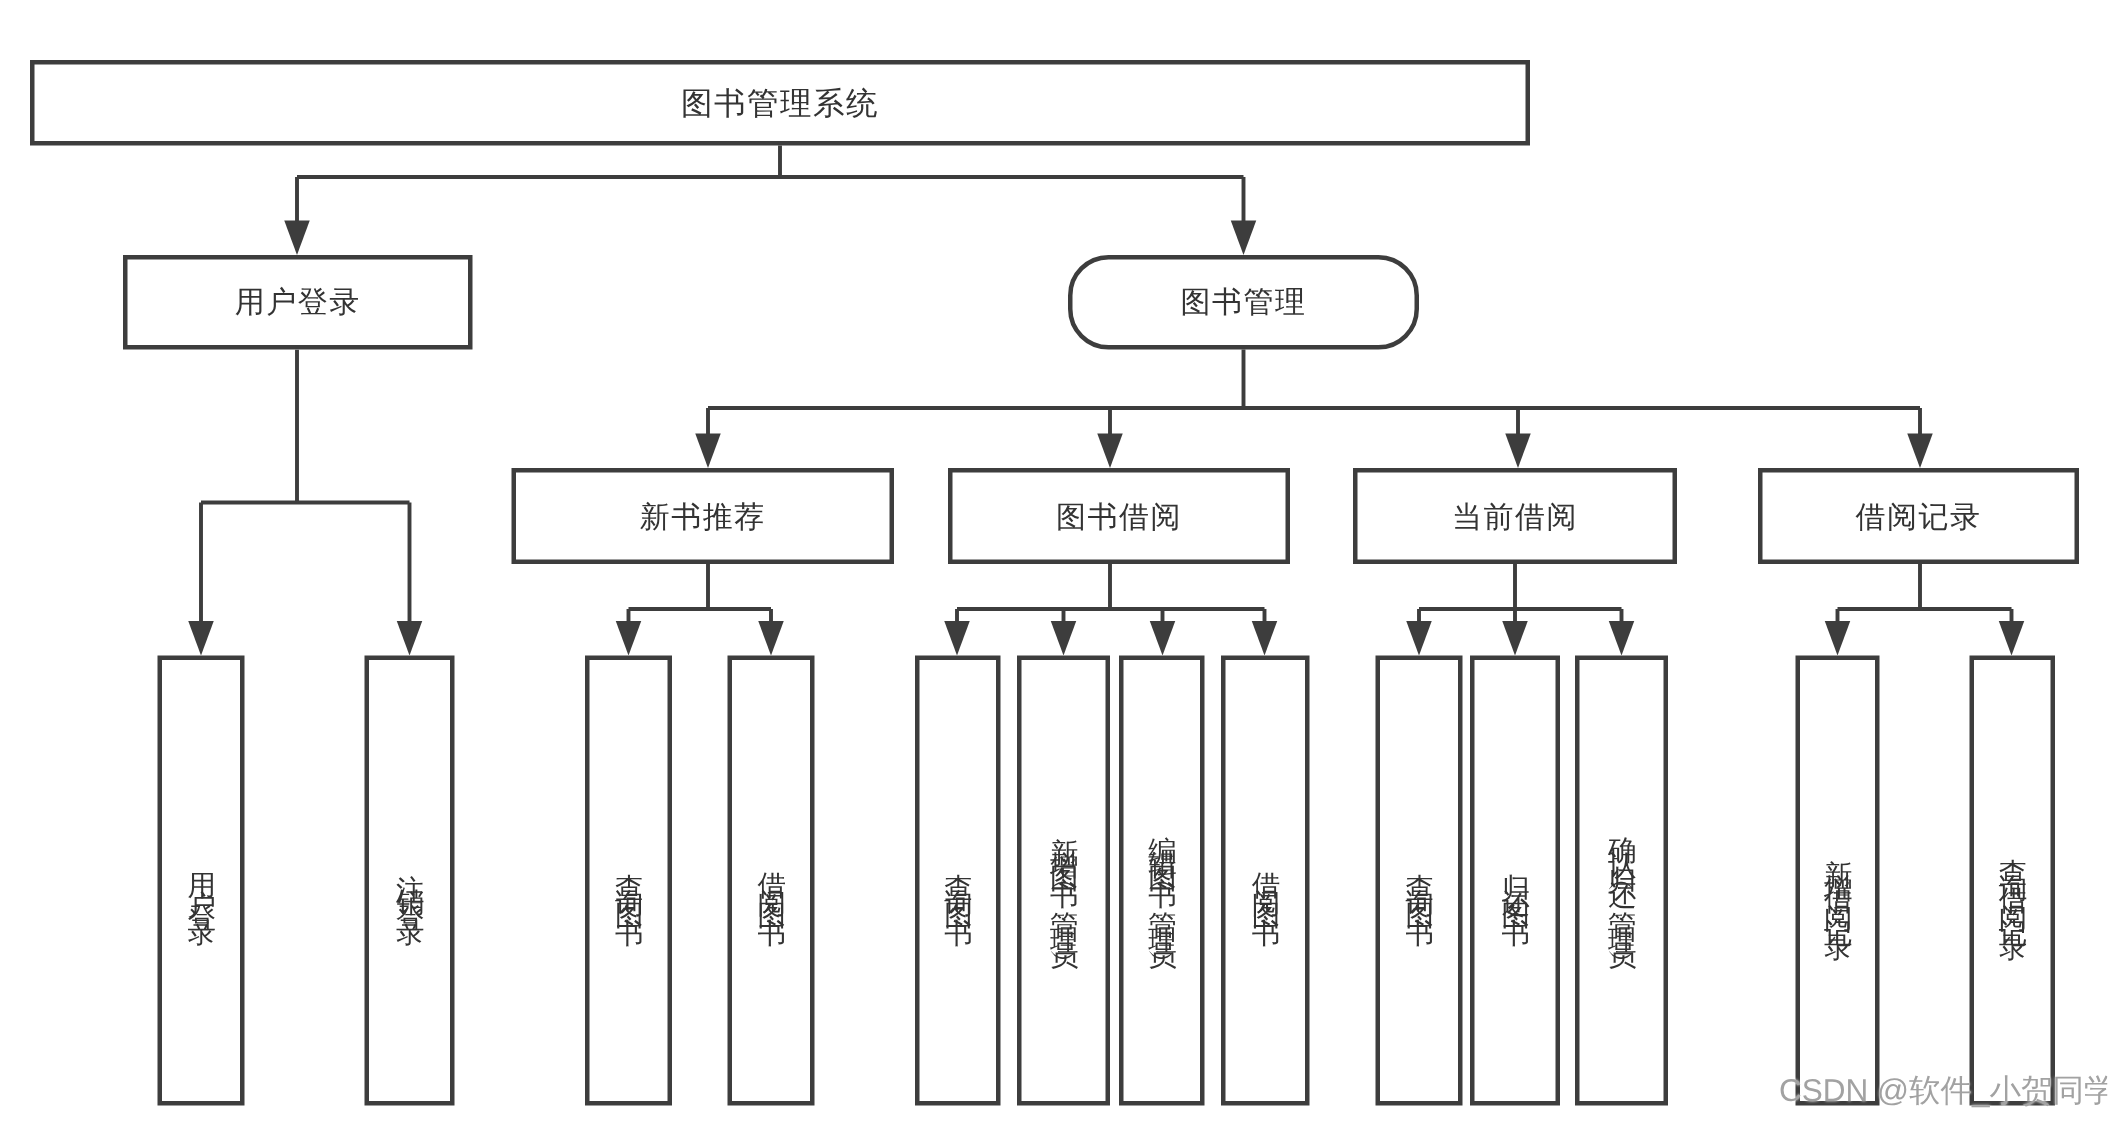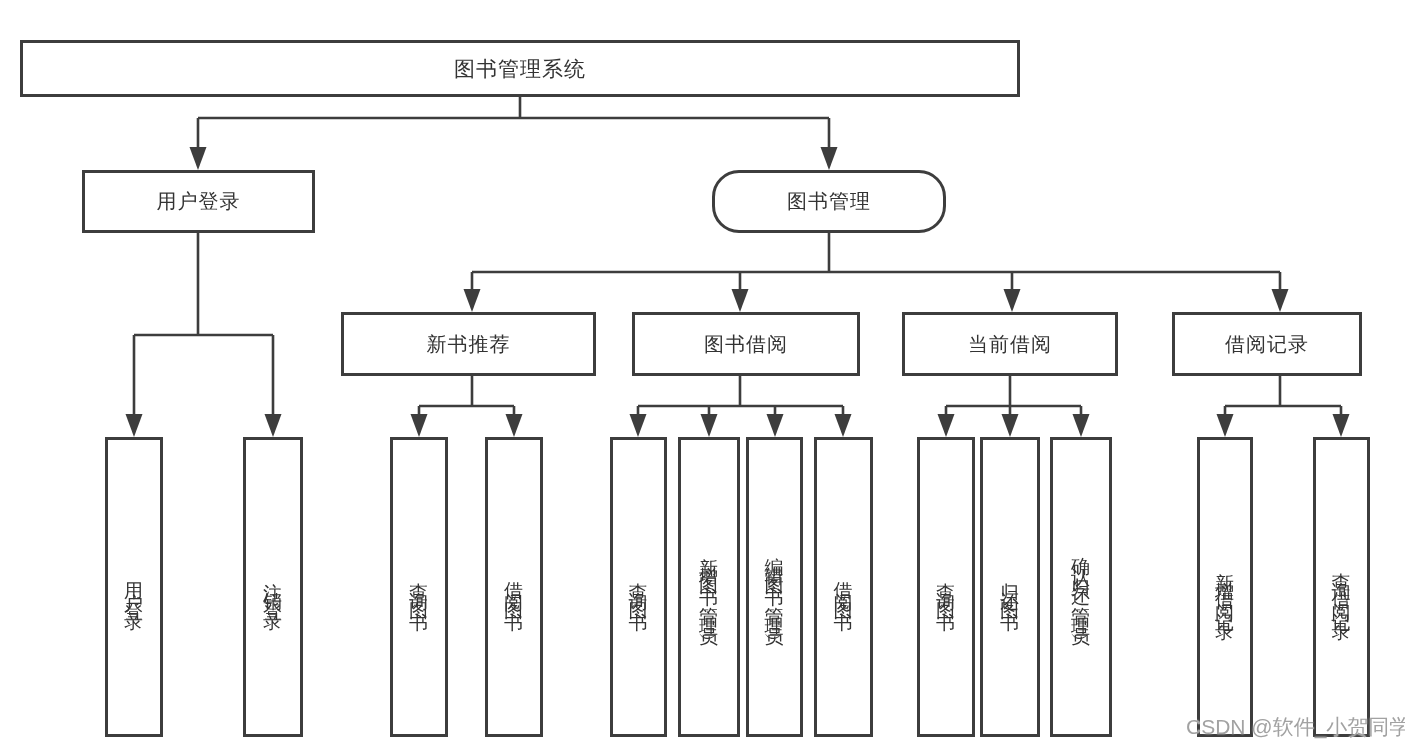--- a/index.html
+++ b/index.html
@@ -89,21 +89,21 @@
   </svg>
 
   <div class="node lv1" style="left:20px;top:13px;width:1000px;height:57px;">图书管理系统</div>
 
   <div class="node lv2" style="left:82px;top:170px;width:233px;height:63px;">用户登录</div>
   <div class="node lv2" style="left:712px;top:170px;width:234px;height:63px;border-radius:27px;">图书管理</div>
 
   <div class="node lv3" style="left:341px;top:312px;width:255px;height:64px;">新书推荐</div>
   <div class="node lv3" style="left:632px;top:312px;width:228px;height:64px;">图书借阅</div>
   <div class="node lv3" style="left:902px;top:312px;width:216px;height:64px;">当前借阅</div>
-  <div class="node lv3" style="left:1172px;top:312px;width:190px;height:64px;">借阅记录</div>
+  <div class="node lv3" style="left:1172px;top:312px;width:214px;height:64px;">借阅记录</div>
 
   <div class="node leaf" style="left:105px;top:437px;width:58px;height:300px;">用户登录</div>
   <div class="node leaf" style="left:243px;top:437px;width:60px;height:300px;">注销登录</div>
 
   <div class="node leaf" style="left:390px;top:437px;width:58px;height:300px;">查询图书</div>
   <div class="node leaf" style="left:485px;top:437px;width:58px;height:300px;">借阅图书</div>
 
   <div class="node leaf" style="left:610px;top:437px;width:57px;height:300px;">查询图书</div>
   <div class="node leaf" style="left:678px;top:437px;width:62px;height:300px;">新增图书（管理员）</div>
   <div class="node leaf" style="left:746px;top:437px;width:57px;height:300px;">编辑图书（管理员）</div>

